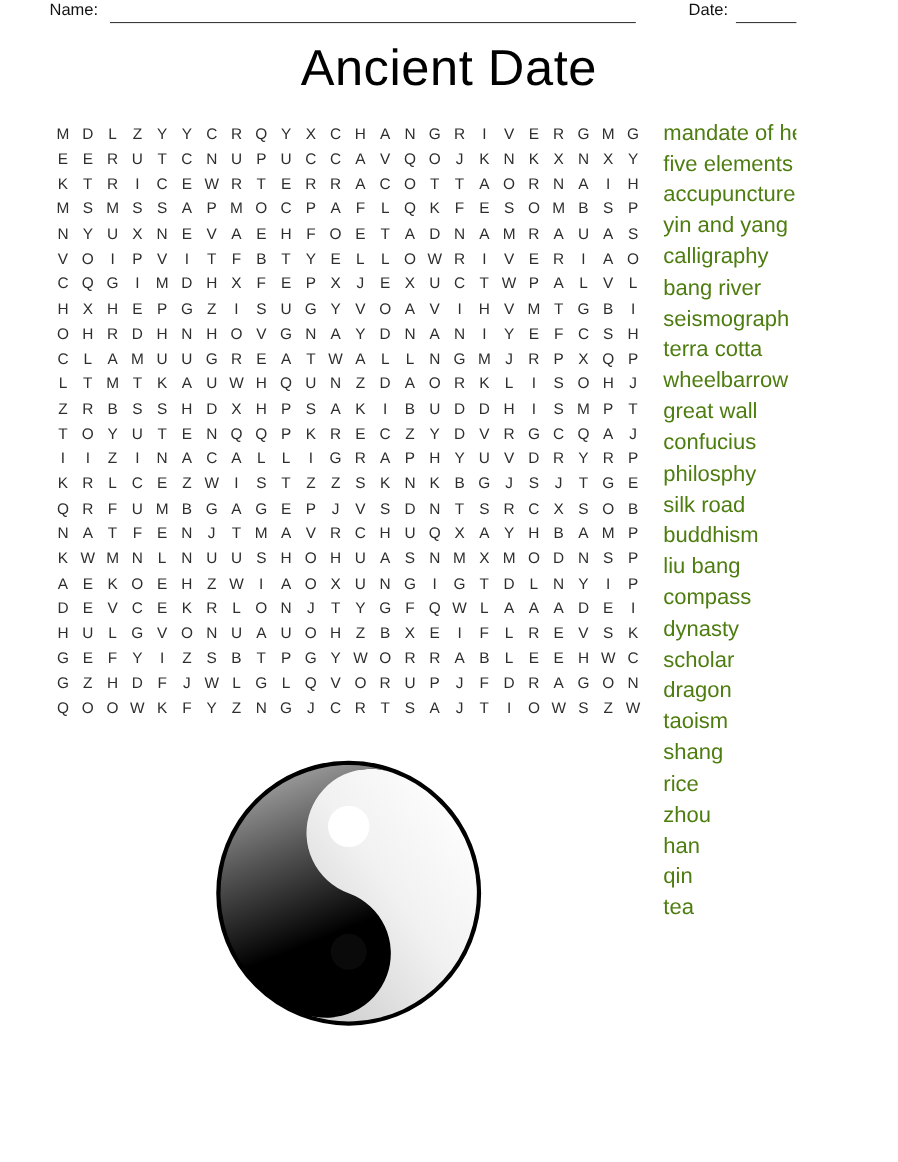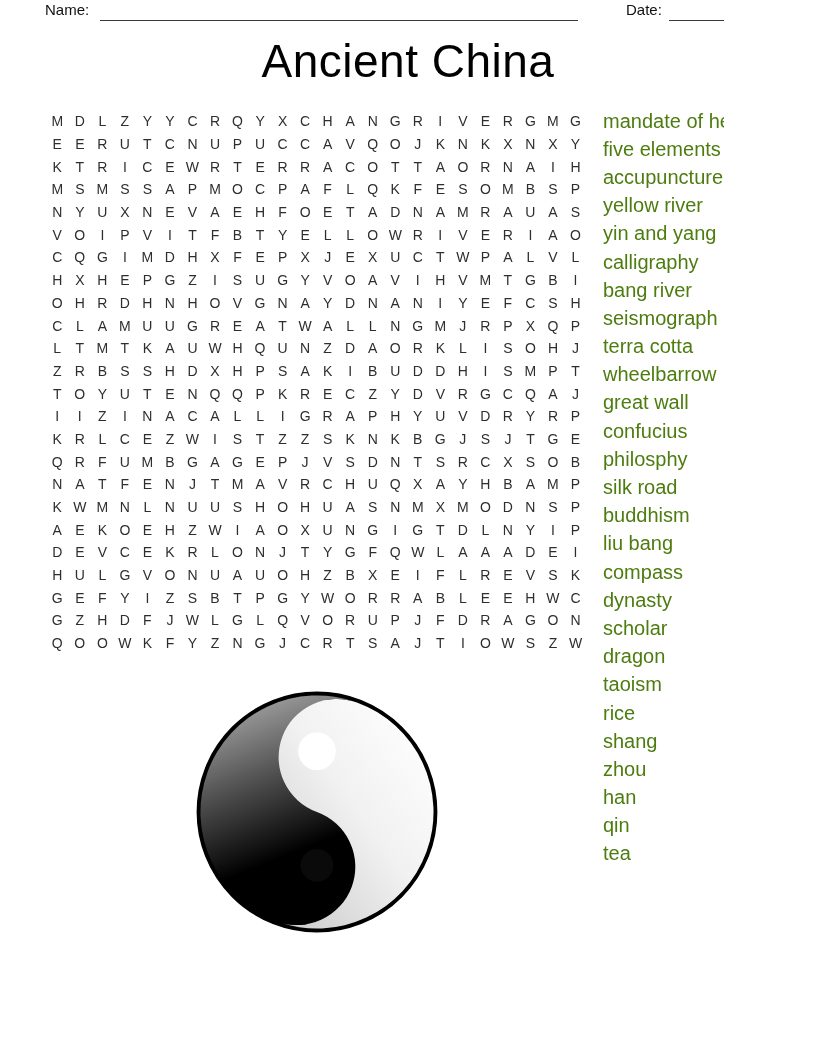--- a/index.html
+++ b/index.html
@@ -60,21 +60,21 @@
 <body>
 
 <div class="page">
 
   <span class="hdr-label name-label">Name:</span>
   <div class="write-line name-line"></div>
 
   <span class="hdr-label date-label">Date:</span>
   <div class="write-line date-line"></div>
 
-  <div class="title">Ancient China</div>
+  <div class="title">Ancient Date</div>
 
   <div class="grid" id="grid">
       <div class="cell">M</div>
       <div class="cell">D</div>
       <div class="cell">L</div>
       <div class="cell">Z</div>
       <div class="cell">Y</div>
       <div class="cell">Y</div>
       <div class="cell">C</div>
       <div class="cell">R</div>
@@ -645,40 +645,39 @@
       <div class="cell">W</div>
       <div class="cell">S</div>
       <div class="cell">Z</div>
       <div class="cell">W</div>
     </div>
 
   <div class="words" id="words">
       <div class="word">mandate of heaven</div>
       <div class="word">five elements</div>
       <div class="word">accupuncture</div>
-      <div class="word">yellow river</div>
       <div class="word">yin and yang</div>
       <div class="word">calligraphy</div>
       <div class="word">bang river</div>
       <div class="word">seismograph</div>
       <div class="word">terra cotta</div>
       <div class="word">wheelbarrow</div>
       <div class="word">great wall</div>
       <div class="word">confucius</div>
       <div class="word">philosphy</div>
       <div class="word">silk road</div>
       <div class="word">buddhism</div>
       <div class="word">liu bang</div>
       <div class="word">compass</div>
       <div class="word">dynasty</div>
       <div class="word">scholar</div>
       <div class="word">dragon</div>
       <div class="word">taoism</div>
+      <div class="word">shang</div>
       <div class="word">rice</div>
-      <div class="word">shang</div>
       <div class="word">zhou</div>
       <div class="word">han</div>
       <div class="word">qin</div>
       <div class="word">tea</div>
     </div>
 
   <svg class="yinyang" viewBox="0 0 100 100" xmlns="http://www.w3.org/2000/svg">
     <defs>
       <linearGradient id="gDark" x1="0%" y1="10%" x2="60%" y2="100%">
         <stop offset="0%" stop-color="#b5b5b5"></stop>

